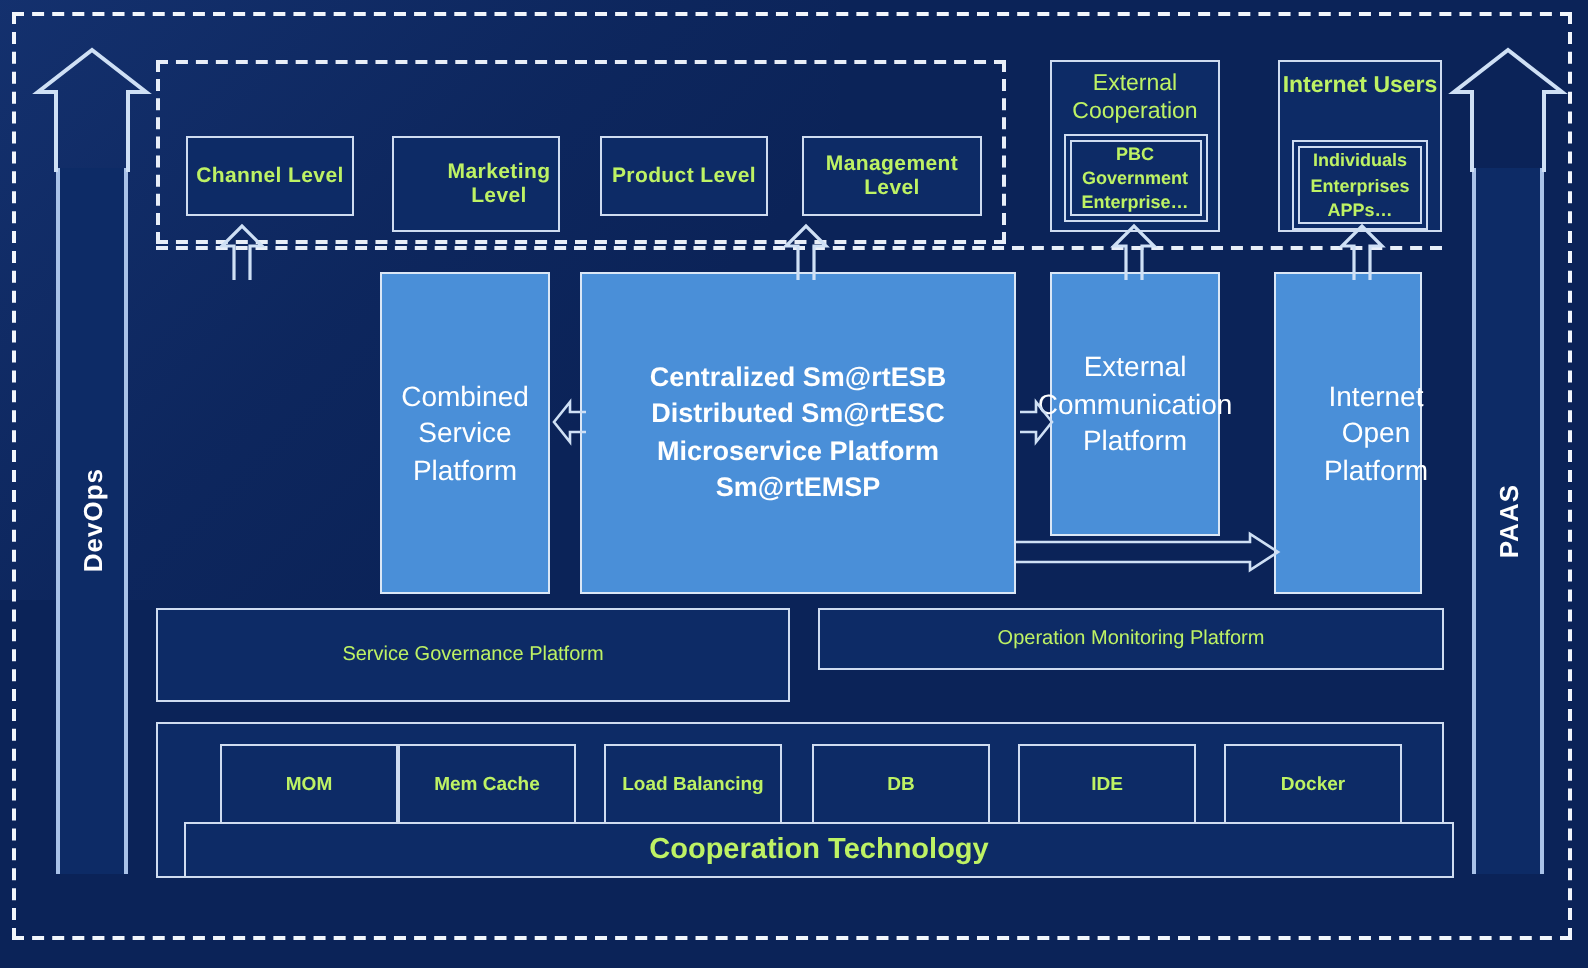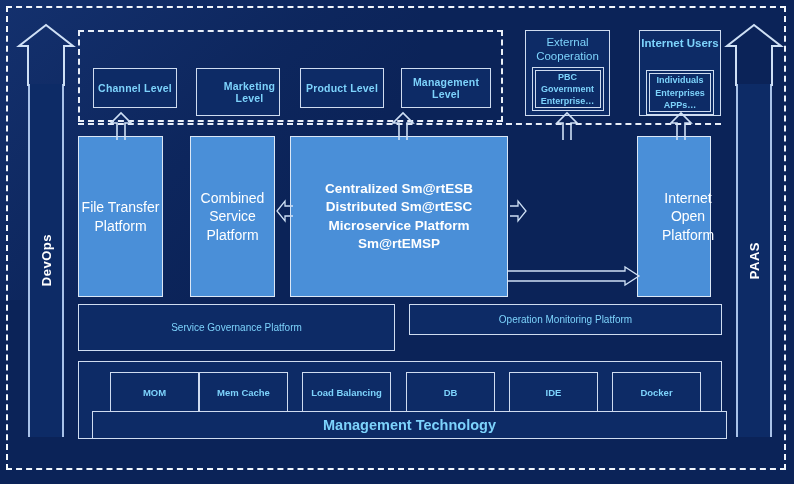--- a/index.html
+++ b/index.html
@@ -50,21 +50,21 @@
 
   
   .dark-box {
     background: #0d2b66;
     border: 1px solid #cfdcf0;
     box-sizing: border-box;
     display: flex;
     align-items: center;
     justify-content: center;
     text-align: center;
-    color: #7dd3fc;
+    color: #bef264;
   }
   
   .dark-box.double {
     border: 1px solid #cfdcf0;
     box-shadow: inset 0 0 0 2px #0d2b66, inset 0 0 0 3px #cfdcf0;
   }
 
   
   .blue-box {
     background: #4a8fd8;
@@ -177,42 +177,42 @@
   </svg>
   <svg class="arrow-svg" style="left:556px; top:112px;" width="22" height="28" viewBox="0 0 22 28">
     <path class="arrow-outline" d="M 7 28 L 7 11 L 1 11 L 11 1 L 21 11 L 15 11 L 15 28"></path>
   </svg>
   <svg class="arrow-svg" style="left:670px; top:112px;" width="22" height="28" viewBox="0 0 22 28">
     <path class="arrow-outline" d="M 7 28 L 7 11 L 1 11 L 11 1 L 21 11 L 15 11 L 15 28"></path>
   </svg>
 
   <div class="layer" style="left:78px; top:123px; width:643px; height:0; border-top:2px dashed #e8eef8;"></div>
 
-  <div class="layer blue-box" style="left:78px; top:136px; width:85px; height:161px;">
-    <span>File Transfer Platform</span>
-  </div>
 
   <div class="layer blue-box" style="left:190px; top:136px; width:85px; height:161px;">
     <span>Combined Service Platform</span>
   </div>
 
   <svg class="arrow-svg" style="left:276px; top:200px;" width="17" height="22" viewBox="0 0 17 22">
     <path class="arrow-outline thin" d="M 17 6 L 9 6 L 9 1 L 1 11 L 9 21 L 9 16 L 17 16"></path>
   </svg>
 
   <div class="layer blue-box center-label" style="left:290px; top:136px; width:218px; height:161px; white-space:pre-line;">
     <span>Centralized Sm@rtESB
 Distributed Sm@rtESC
 Microservice Platform Sm@rtEMSP</span>
   </div>
 
   <svg class="arrow-svg" style="left:510px; top:200px;" width="17" height="22" viewBox="0 0 17 22">
     <path class="arrow-outline thin" d="M 0 6 L 8 6 L 8 1 L 16 11 L 8 21 L 8 16 L 0 16"></path>
   </svg>
 
+  <div class="layer blue-box" style="left:525px; top:136px; width:85px; height:132px;">
+    <span>External Communication Platform</span>
+  </div>
 
   <div class="layer blue-box" style="left:637px; top:136px; width:74px; height:161px;padding-left:28px;">
     <span>Internet Open Platform</span>
   </div>
 
   <svg class="arrow-svg" style="left:508px; top:266px;" width="132" height="20" viewBox="0 0 132 20">
     <path class="arrow-outline thin" d="M 0 5 L 117 5 L 117 1 L 131 10 L 117 19 L 117 15 L 0 15"></path>
   </svg>
 
   <div class="layer dark-box gov-label" style="left:78px; top:304px; width:317px; height:47px;">
@@ -237,16 +237,16 @@
     <span>DB</span>
   </div>
   <div class="layer dark-box tech-label" style="left:509px; top:372px; width:89px; height:42px;">
     <span>IDE</span>
   </div>
   <div class="layer dark-box tech-label" style="left:612px; top:372px; width:89px; height:42px;">
     <span>Docker</span>
   </div>
 
   <div class="layer dark-box support-label" style="left:92px; top:411px; width:635px; height:28px; z-index:4;">
-    <span>Management Technology</span>
+    <span>Cooperation Technology</span>
   </div>
 
 </div>
 
 </body></html>

